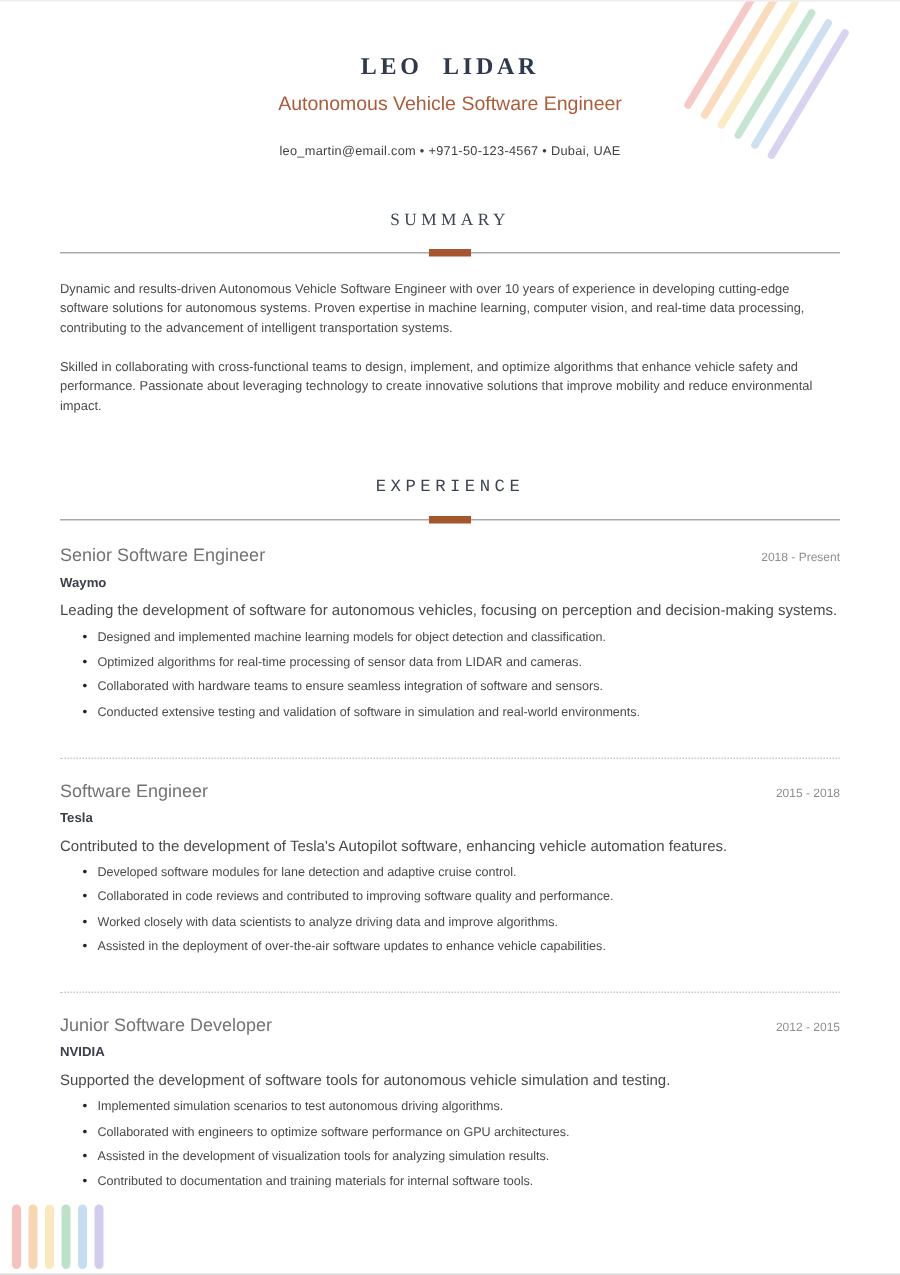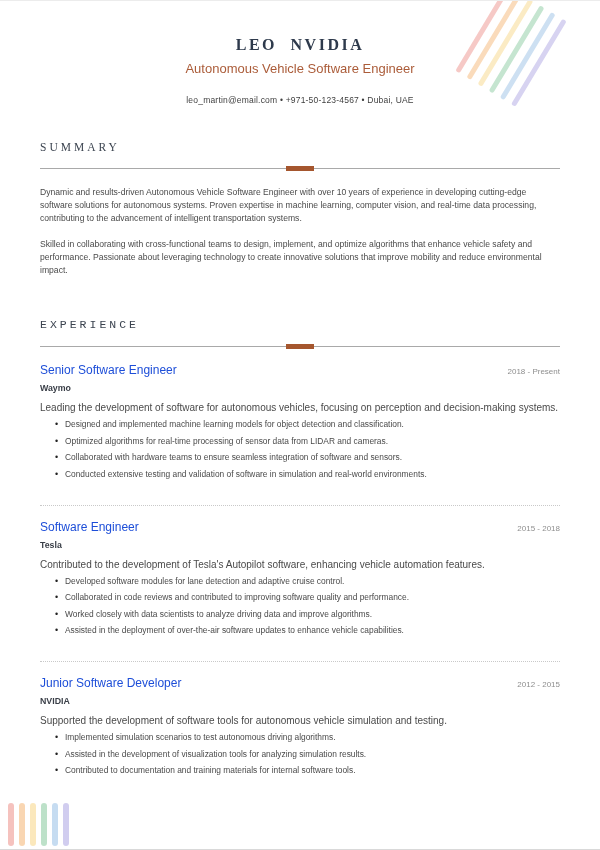--- a/index.html
+++ b/index.html
@@ -19,35 +19,35 @@
   .stripes-bl .stripe{width:6px;height:43px;border-radius:3px;opacity:.85;}
 
   
   .header{padding-top:35px;text-align:center;}
   .name{margin:0;font-family:"Liberation Serif","DejaVu Serif",serif;font-size:16px;
         font-weight:bold;letter-spacing:2.5px;word-spacing:7px;color:#2e3a4c;line-height:18px;}
   .cand-title{margin-top:9px;font-size:13px;color:#ab5c39;line-height:12px;}
   .contact{margin-top:20px;font-size:8.5px;color:#3f3f3f;line-height:11px;letter-spacing:.2px;}
 
   
-  .section-heading{margin-top:34px;font-family:"Liberation Serif","DejaVu Serif",serif;
+  .section-heading{margin-top:34px;text-align:center;font-family:"Liberation Serif","DejaVu Serif",serif;
         font-size:11.5px;letter-spacing:3px;color:#3c4450;line-height:14px;}
   .section-heading.exp{margin-top:41px;font-family:Liberation Mono, monospace;}
   .rule{position:relative;margin-top:12px;height:5px;}
   .rule-line{position:absolute;top:2px;left:0;right:0;height:1px;background:#a9a9a9;}
   .rule-accent{position:absolute;top:0;left:50%;transform:translateX(-50%);width:28px;height:5px;}
 
   
   .summary p{margin:13px 0 0;font-size:8.6px;line-height:13px;color:#4a4a4a;}
   .summary p:first-child{margin-top:15px;}
 
   
   .job{margin-top:14px;}
   .job-head{display:flex;justify-content:space-between;align-items:baseline;}
-  .job-title{font-size:12px;color:#1d4ed8;line-height:15px;}
+  .job-title{font-size:12px;color:#737373;line-height:15px;}
   .job-dates{font-size:8px;color:#8e8e8e;}
   .company{margin-top:5px;font-size:8.8px;font-weight:bold;color:#3a3f48;line-height:11px;}
   .job-lead{margin-top:7px;font-size:10px;line-height:13px;color:#4a4a4a;}
   ul.bullets{margin:4px 0 0;padding:0;list-style:none;}
   .bullets li{position:relative;padding-left:25px;font-size:8.4px;line-height:13px;
               color:#4a4a4a;margin-bottom:3.5px;}
   .bullets li::before{content:"\2022";position:absolute;left:15px;top:0;color:#222;font-size:9px;}
   .dotted-sep{border:0;border-top:1px dotted #c9c9c9;margin:24px 0 0;}
 </style>
 </head>
@@ -60,21 +60,21 @@
       <div class="stripe" style="background: rgb(248, 207, 164);"></div>
       <div class="stripe" style="background: rgb(250, 228, 176);"></div>
       <div class="stripe" style="background: rgb(178, 220, 192);"></div>
       <div class="stripe" style="background: rgb(188, 214, 238);"></div>
       <div class="stripe" style="background: rgb(201, 196, 236);"></div>
     </div>
 
   <div class="content">
 
     <div class="header">
-      <h1 class="name">LEO NVIDIA</h1>
+      <h1 class="name">LEO LIDAR</h1>
       <div class="cand-title">Autonomous Vehicle Software Engineer</div>
       <div class="contact">leo_martin@email.com • +971-50-123-4567 • Dubai, UAE</div>
     </div>
 
     <div>
       <div class="section-heading">SUMMARY</div>
       <div class="rule">
         <div class="rule-line"></div>
         <div class="rule-accent" style="background: rgb(165, 86, 46);"></div>
       </div>
@@ -127,20 +127,21 @@
 
       <div class="job">
         <div class="job-head">
           <div class="job-title">Junior Software Developer</div>
           <div class="job-dates">2012 - 2015</div>
         </div>
         <div class="company">NVIDIA</div>
         <div class="job-lead">Supported the development of software tools for autonomous vehicle simulation and testing.</div>
         <ul class="bullets">
           <li>Implemented simulation scenarios to test autonomous driving algorithms.</li>
+          <li>Collaborated with engineers to optimize software performance on GPU architectures.</li>
           <li>Assisted in the development of visualization tools for analyzing simulation results.</li>
           <li>Contributed to documentation and training materials for internal software tools.</li>
         </ul>
       </div>
     </div>
   </div>
 
   <div class="stripes-bl">
       <div class="stripe" style="background: rgb(243, 183, 179);"></div>
       <div class="stripe" style="background: rgb(248, 207, 164);"></div>

